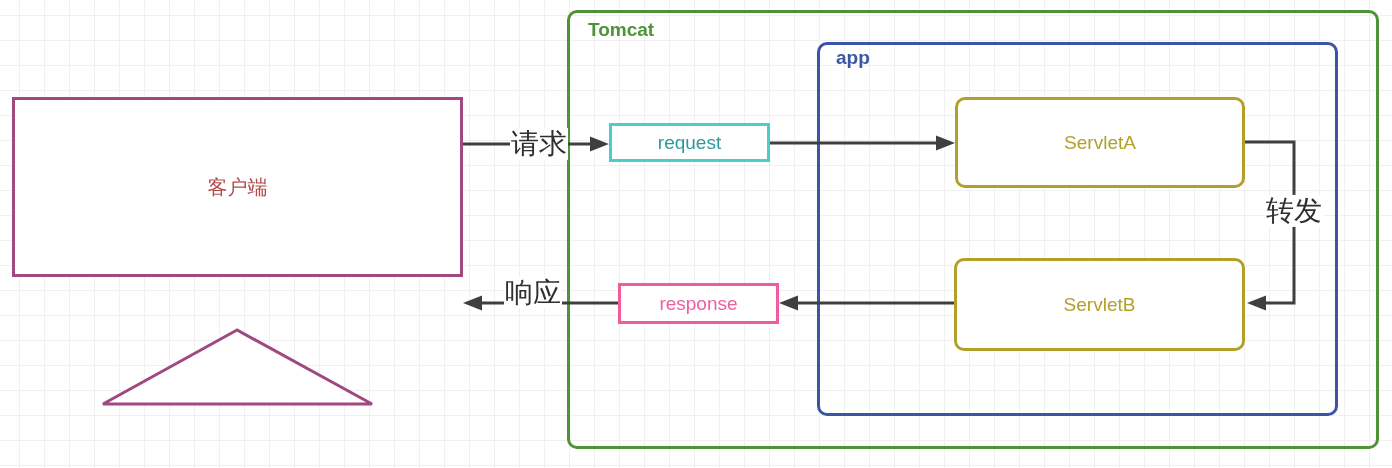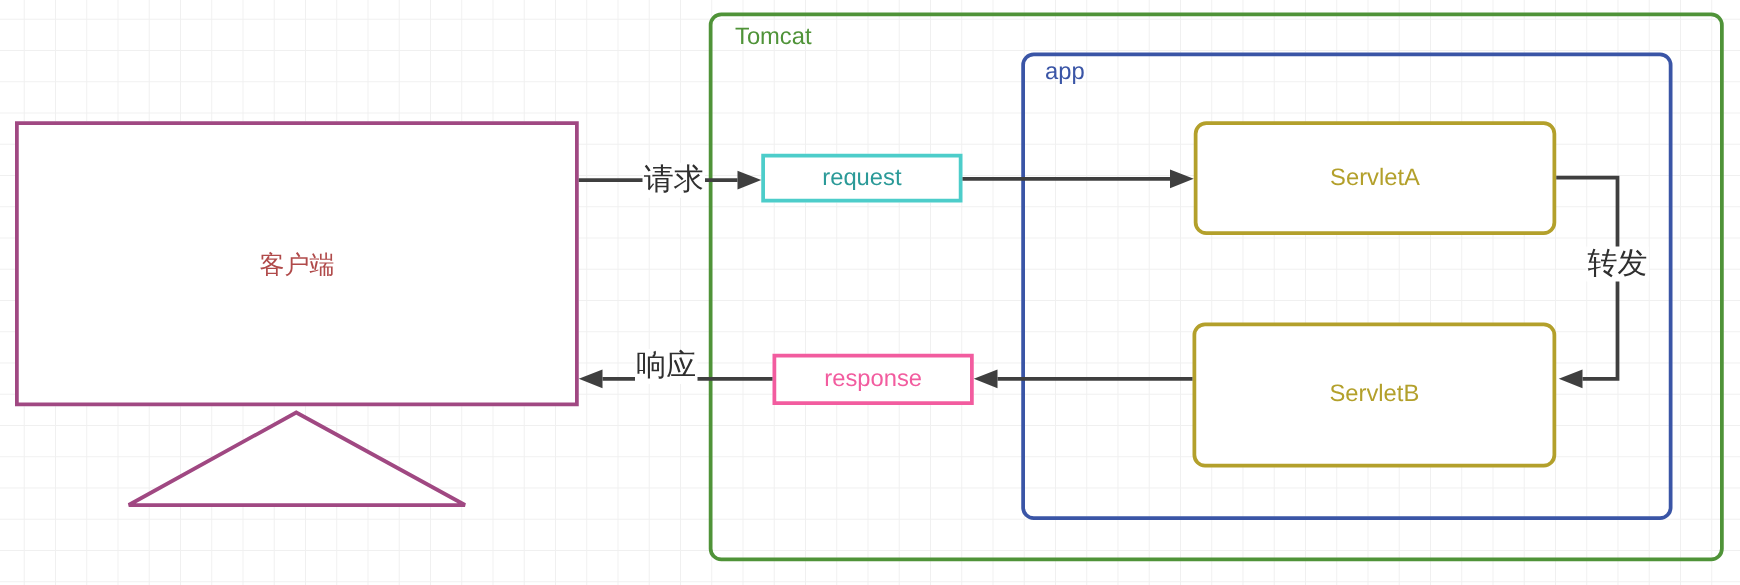--- a/index.html
+++ b/index.html
@@ -10,24 +10,24 @@
     background-color:#ffffff;
     background-image:
       linear-gradient(to right, #f0f0f0 1px, transparent 1px),
       linear-gradient(to bottom, #f0f0f0 1px, transparent 1px);
     background-size:25px 25px;
     background-position:19px 15px;
     overflow:hidden;
   }
   .node{position:absolute;box-sizing:border-box;display:flex;align-items:center;justify-content:center;}
   .container-box{position:absolute;box-sizing:border-box;background:transparent;}
-  .container-label{position:absolute;font-size:19px;font-weight:normal;}
+  .container-label{position:absolute;font-size:19px;font-weight:bold;}
 
   .client-rect{
-    left:12px;top:97px;width:451px;height:228px;
+    left:12px;top:97px;width:451px;height:180px;
     border:3px solid var(--client-border,#a04882);
     background:#fff;
     color:var(--client-text,#b04a4a);
     font-size:20px;
     z-index:2;
   }
   .tomcat-box{
     left:567px;top:10px;width:812px;height:439px;
     border:3px solid var(--tomcat,#4f9338);
     border-radius:10px;
@@ -56,33 +56,33 @@
     font-size:19px;z-index:2;
   }
   .servlet{
     border:3px solid var(--servlet,#b3a02b);
     border-radius:10px;
     background:#fff;
     color:var(--servlet,#b3a02b);
     font-size:19px;z-index:2;
   }
   .servlet-a{left:955px;top:97px;width:290px;height:91px;}
-  .servlet-b{left:954px;top:258px;width:291px;height:116px;}
+  .servlet-b{left:954px;top:258px;width:291px;height:93px;}
 
   .arrows{position:absolute;left:0;top:0;z-index:4;pointer-events:none;}
   .edge{stroke:var(--arrow,#3f3f3f);stroke-width:3;fill:none;}
   .arrowhead{fill:var(--arrow,#3f3f3f);}
   .stand{stroke:var(--client-border,#a04882);stroke-width:3;fill:#ffffff;}
 
   .edge-label{
     position:absolute;z-index:5;
     transform:translate(-50%,-50%);
     background:#fff;
     color:var(--label,#2f2f2f);
-    font-size:24px;
+    font-size:28px;
     line-height:1.15;
     padding:0 1px;
     white-space:nowrap;
   }
   .lbl-request{left:539px;top:144px;}
   .lbl-response{left:533px;top:293px;}
   .lbl-forward{left:1294px;top:211px;}
 </style>
 </head>
 <body>

